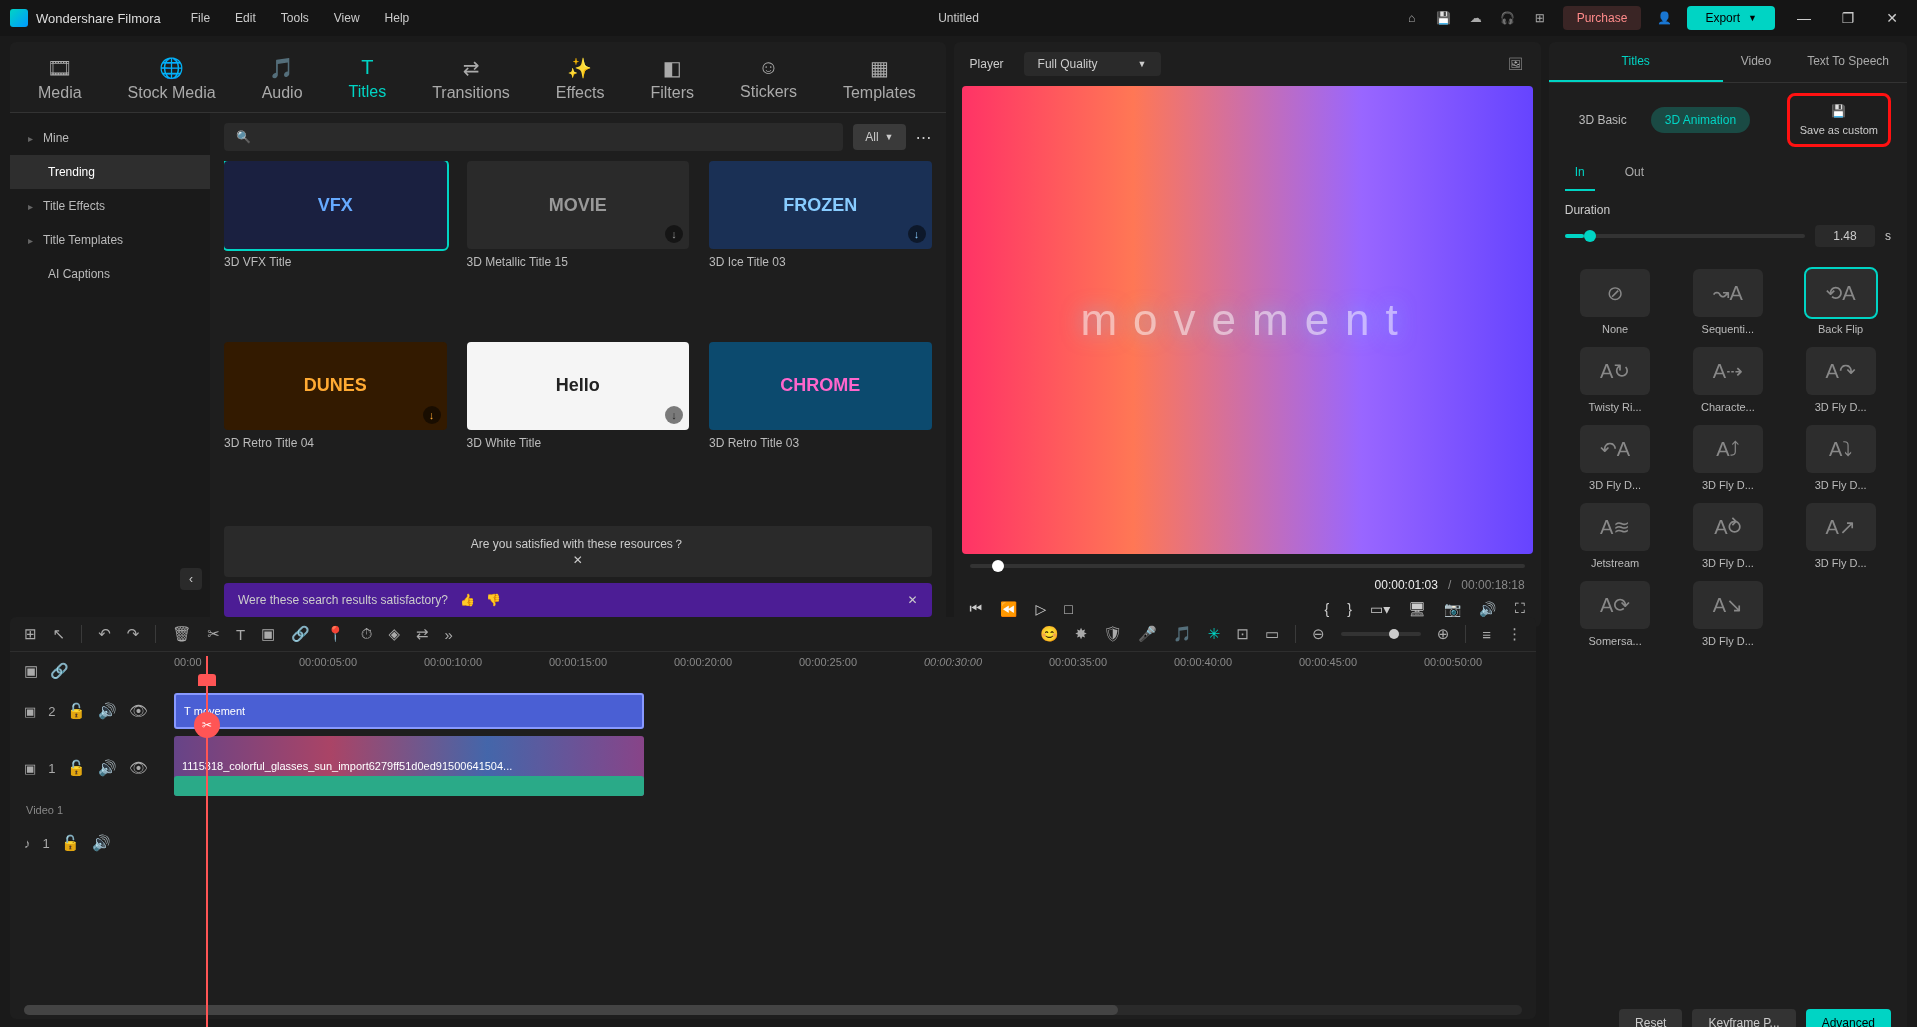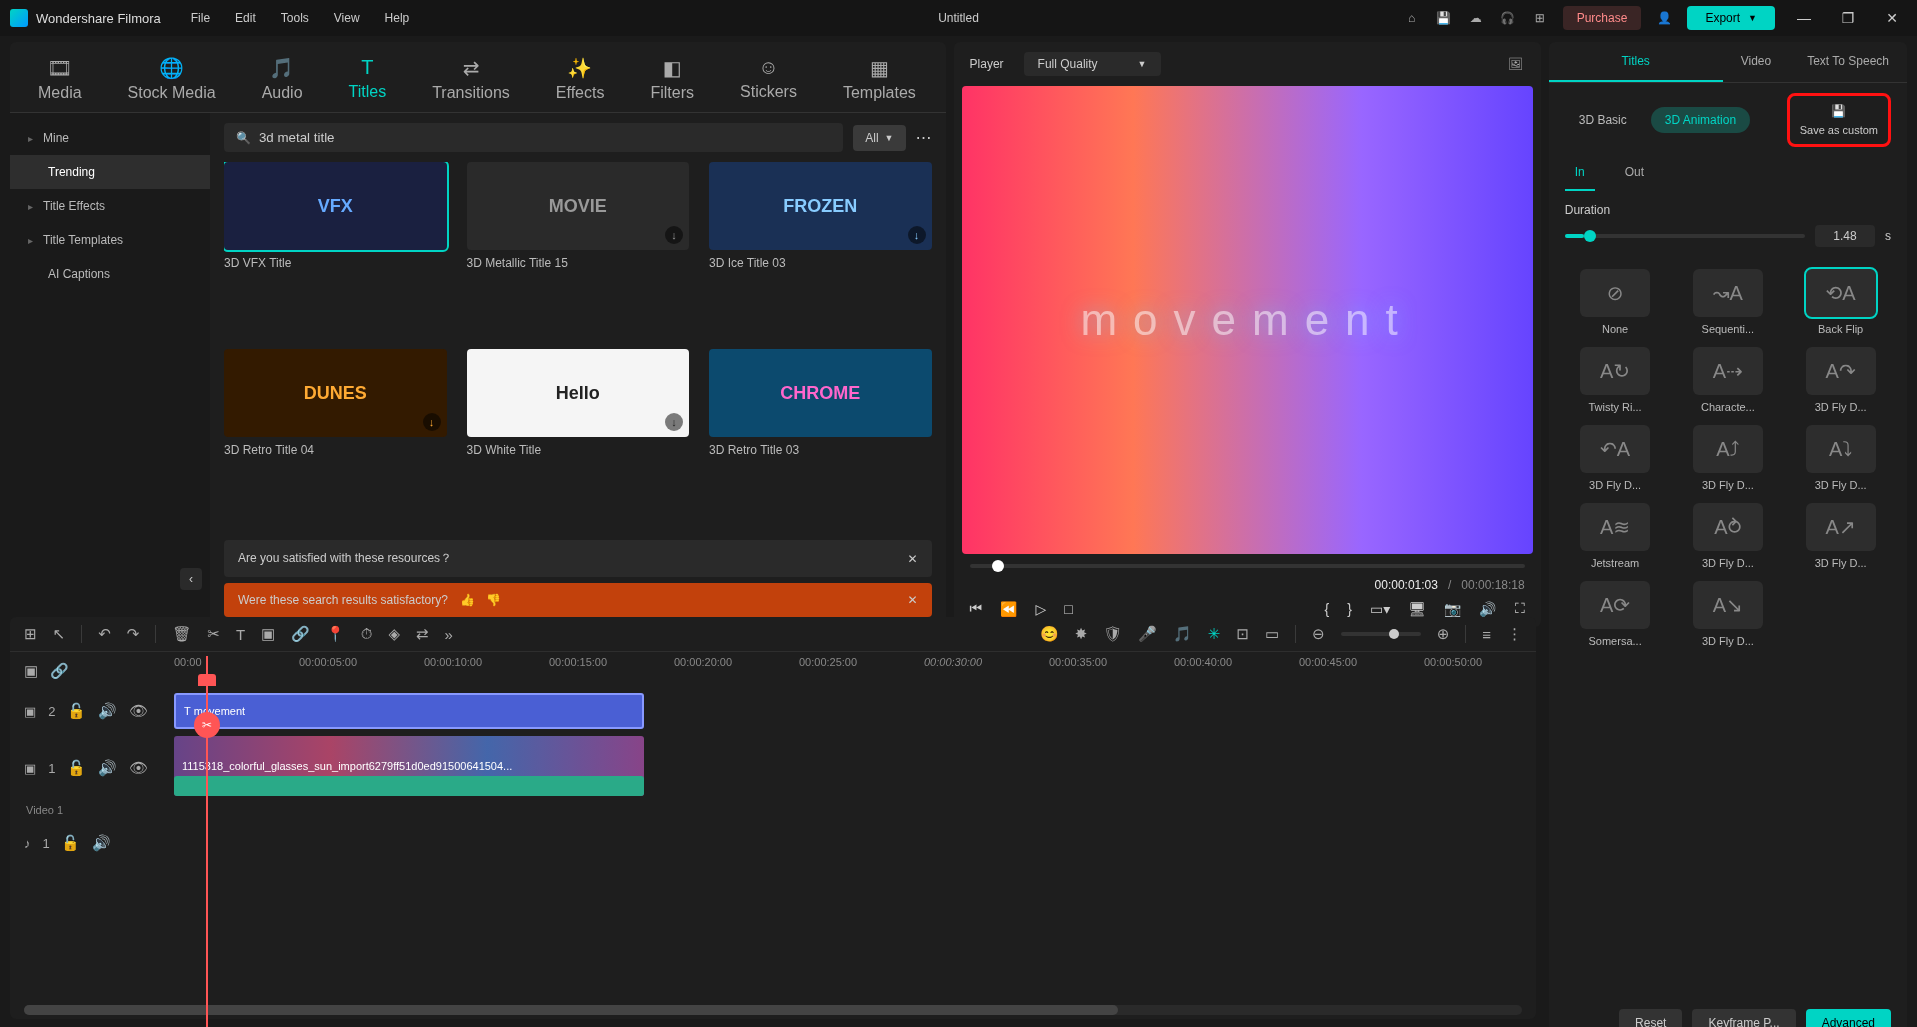--- a/index.html
+++ b/index.html
@@ -43,22 +43,22 @@
 .all-select { background: #3a3a3a; padding: 6px 12px; border-radius: 4px; cursor: pointer; display: flex; align-items: center; gap: 6px; }
 .dots { cursor: pointer; font-size: 16px; }
 
 .grid { display: grid; grid-template-columns: repeat(3, 1fr); gap: 4px 20px; overflow-y: auto; flex: 1; }
 .thumb { cursor: pointer; }
 .thumb-img { width: 100%; height: 88px; background: #333; border-radius: 4px; position: relative; display: flex; align-items: center; justify-content: center; font-weight: bold; font-size: 18px; overflow: hidden; }
 .thumb-img.selected { outline: 2px solid #00d4c4; }
 .thumb-label { margin-top: 6px; color: #bbb; font-size: 12px; }
 .dl-icon { position: absolute; bottom: 6px; right: 6px; width: 18px; height: 18px; background: rgba(0,0,0,0.5); border-radius: 50%; display: flex; align-items: center; justify-content: center; font-size: 11px; }
 
-.feedback { background: #2a2a2a; border-radius: 4px; padding: 10px 14px; margin-top: 8px; display: flex; align-items: center; justify-content: space-between; }
-.feedback2 { background: #c2410c; border-radius: 4px; padding: 10px 14px; margin-top: 6px; display: flex; align-items: center; gap: 12px; }
+.feedback { background: #2a2a2a; border-radius: 4px; padding: 10px 14px; margin-top: 8px; display: flex; align-items: center; justify-content: space-between; flex-direction: column; }
+.feedback2 { background: #4c1d95; border-radius: 4px; padding: 10px 14px; margin-top: 6px; display: flex; align-items: center; gap: 12px; }
 
 
 .player-panel { width: 590px; background: #1e1e1e; border-radius: 6px; margin: 6px 4px 0 4px; display: flex; flex-direction: column; overflow: hidden; }
 .player-header { display: flex; align-items: center; padding: 10px 16px; gap: 20px; }
 .quality-select { background: #2a2a2a; padding: 5px 14px; border-radius: 4px; display: flex; align-items: center; gap: 40px; cursor: pointer; }
 .picture-btn { margin-left: auto; }
 .viewport { flex: 1; background: #000; position: relative; margin: 0 8px; border-radius: 4px; overflow: hidden; }
 .video-frame { width: 100%; height: 100%; background: linear-gradient(90deg, #ff3366 0%, #ff7755 30%, #9966ff 70%, #6644ff 100%); display: flex; align-items: center; justify-content: center; }
 .title-text { font-size: 44px; letter-spacing: 16px; color: rgba(255,255,255,0.5); font-weight: 300; text-shadow: 0 0 20px rgba(100,200,255,0.6); }
 .player-controls { padding: 10px 16px; }
@@ -223,21 +223,20 @@
           </div>
           <div class="side-item">
             <span style="width:10px"></span>
             <span>AI Captions</span>
           </div>
         </div>
       <div class="content">
         <div class="search-row">
           <div class="search-box">
             <span>🔍</span>
-            <input class="search-input" value="3d metal title" style="">
           </div>
           <div class="all-select">
               <span>All</span>
               <span class="carat">▼</span>
             </div>
           <div class="dots">⋯</div>
         </div>
         <div class="grid" id="grid">
             <div class="thumb">
               <div class="thumb-img selected" style="background:#1a2040;color:#66aaff">VFX</div>

